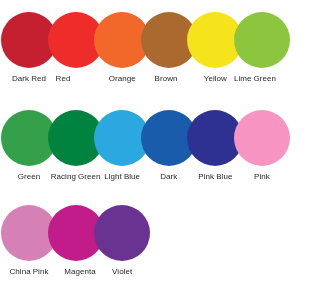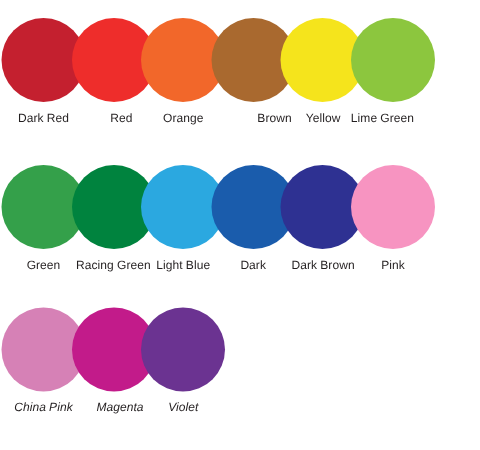--- a/index.html
+++ b/index.html
@@ -16,21 +16,21 @@
     font-family: "Liberation Sans", sans-serif;
   }
   .swatch-row {
     position: absolute;
     left: 0;
     width: 300px;
     height: 90px;
   }
   .row-1 { top: 12px; }
   .row-2 { top: 110px; padding-left: 10px; }
-  .row-3 { top: 205px; font-style: italic; }
+  .row-3 { top: 205px; }
 
   .circles-layer {
     position: absolute;
     left: 0;
     top: 0;
     width: 300px;
     height: 57px;
   }
   .swatch-circle {
     position: absolute;
@@ -67,43 +67,43 @@
     <div class="circles-layer">
         <div class="swatch-circle" style="left: 1px; background: rgb(196, 32, 47); z-index: 1;"></div>
         <div class="swatch-circle" style="left: 47.6px; background: rgb(238, 45, 43); z-index: 2;"></div>
         <div class="swatch-circle" style="left: 94.2px; background: rgb(242, 103, 42); z-index: 3;"></div>
         <div class="swatch-circle" style="left: 140.8px; background: rgb(169, 105, 47); z-index: 4;"></div>
         <div class="swatch-circle" style="left: 187.4px; background: rgb(245, 228, 28); z-index: 5;"></div>
         <div class="swatch-circle" style="left: 234px; background: rgb(140, 198, 62); z-index: 6;"></div>
       </div>
     <div class="labels-layer">
         <div class="swatch-label" style="left: 1px;">Dark Red</div>
-        <div class="swatch-label" style="left: 53px;">Red</div>
+        <div class="swatch-label" style="left: 35px;">Red</div>
         <div class="swatch-label" style="left: 94.2px;">Orange</div>
-        <div class="swatch-label" style="left: 155px; text-align: center;">Brown</div>
+        <div class="swatch-label" style="left: 138px; text-align: center;">Brown</div>
         <div class="swatch-label" style="left: 187.4px;">Yellow</div>
         <div class="swatch-label" style="left: 220px; text-align: right;">Lime Green</div>
       </div>
   </div>
 
   <div class="swatch-row row-2">
     <div class="circles-layer">
         <div class="swatch-circle" style="left: 1px; background: rgb(52, 160, 74); z-index: 1;"></div>
         <div class="swatch-circle" style="left: 47.6px; background: rgb(0, 131, 62); z-index: 2;"></div>
         <div class="swatch-circle" style="left: 94.2px; background: rgb(43, 168, 224); z-index: 3;"></div>
         <div class="swatch-circle" style="left: 140.8px; background: rgb(26, 92, 172); z-index: 4;"></div>
         <div class="swatch-circle" style="left: 187.4px; background: rgb(46, 49, 146); z-index: 5;"></div>
         <div class="swatch-circle" style="left: 234px; background: rgb(247, 148, 193); z-index: 6;"></div>
       </div>
     <div class="labels-layer">
         <div class="swatch-label" style="left: 1px;">Green</div>
         <div class="swatch-label" style="left: 47.6px;">Racing Green</div>
         <div class="swatch-label" style="left: 94.2px;">Light Blue</div>
         <div class="swatch-label" style="left: 140.8px;">Dark</div>
-        <div class="swatch-label" style="left: 187.4px;">Dark Brown</div>
+        <div class="swatch-label" style="left: 187.4px;">Pink Blue</div>
         <div class="swatch-label" style="left: 234px;">Pink</div>
       </div>
   </div>
 
   <div class="swatch-row row-3">
     <div class="circles-layer">
         <div class="swatch-circle" style="left: 1px; background: rgb(214, 129, 182); z-index: 1;"></div>
         <div class="swatch-circle" style="left: 47.6px; background: rgb(194, 27, 138); z-index: 2;"></div>
         <div class="swatch-circle" style="left: 94.2px; background: rgb(107, 51, 145); z-index: 3;"></div>
       </div>

